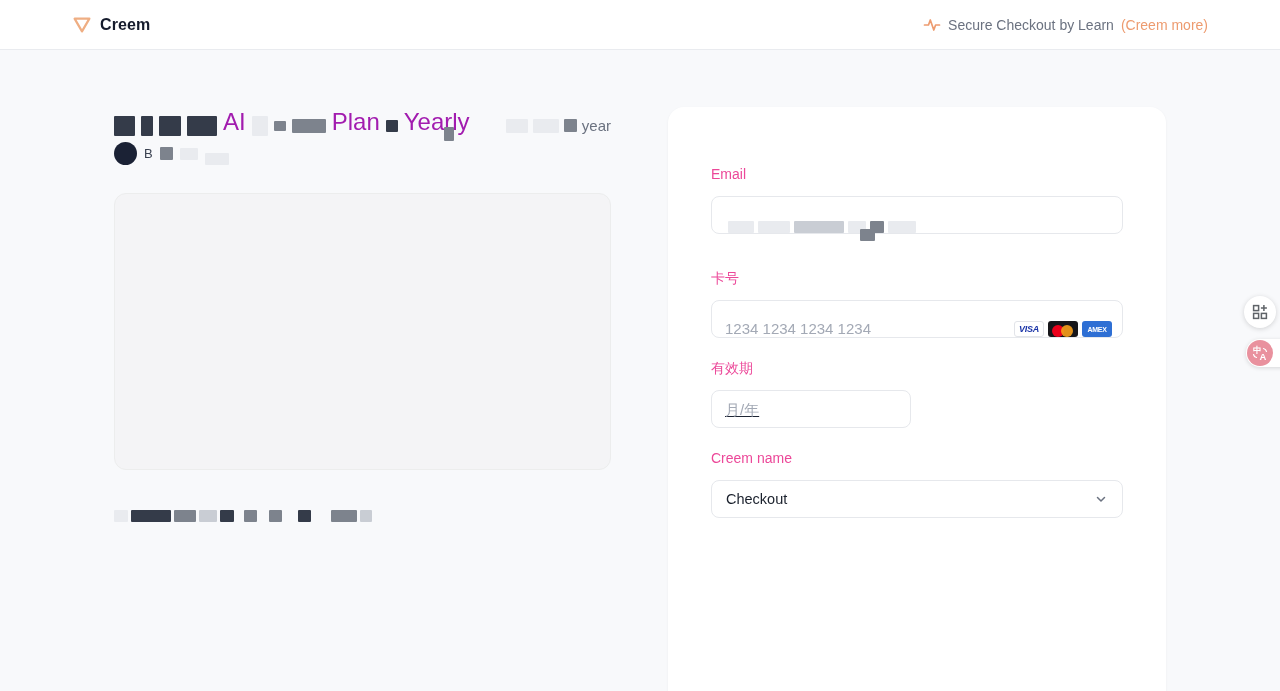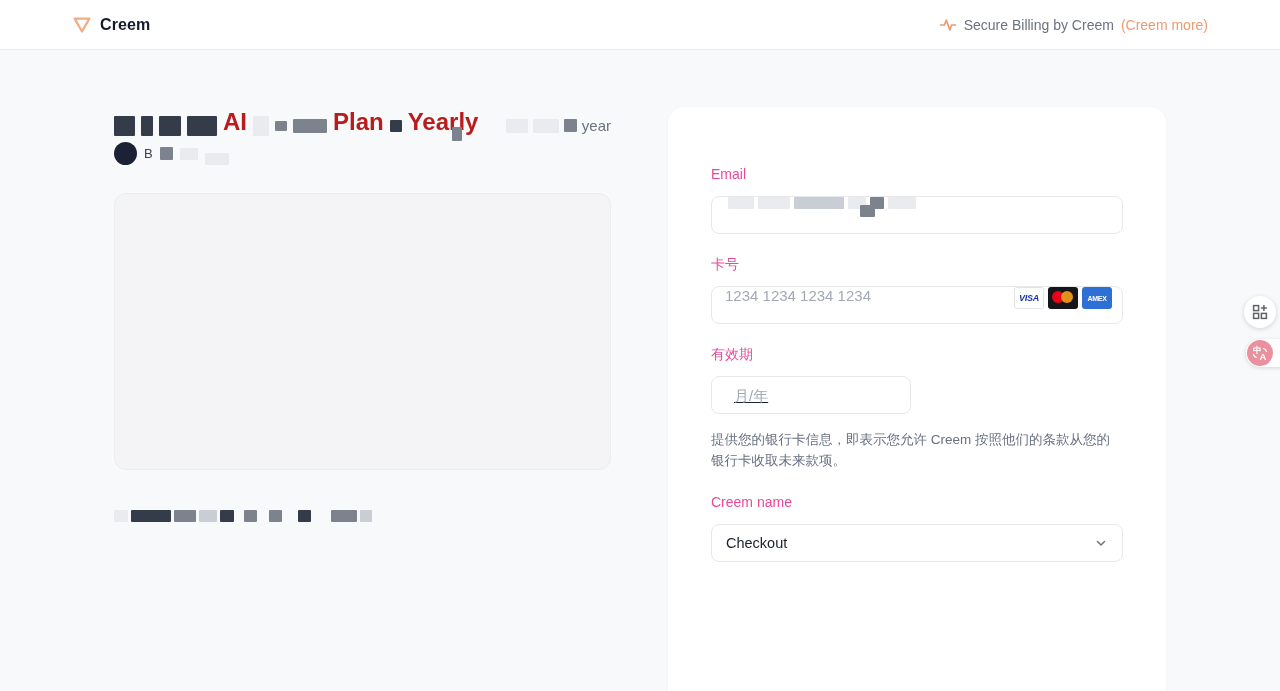--- a/index.html
+++ b/index.html
@@ -17,21 +17,21 @@
     display:flex; align-items:center; justify-content:space-between;
     padding:0 72px; z-index:5;
   }
   .brand { display:flex; align-items:center; gap:8px; }
   .brand-name { font-size:16px; font-weight:700; color:#151b2c; letter-spacing:.1px; }
   .secure { display:flex; align-items:center; gap:7px; font-size:14px; color:#6b7280; }
   .learn-more { color:#ed9b6f; text-decoration:none; }
   
   .left-col { position:absolute; left:114px; top:108px; width:497px; height:440px; }
   .title-row { position:absolute; top:0; left:0; width:100%; display:flex; justify-content:space-between; align-items:flex-end; }
-  .title-frag { font-size:24px; font-weight:700; color:#b91c1c; line-height:28px; }
+  .title-frag { font-size:24px; font-weight:400; color:#a21caf; line-height:28px; }
   .price-group { display:flex; align-items:center; gap:5px; padding-bottom:2px; }
   .price-period { font-size:15px; color:#6b7280; }
   .avatar-row { position:absolute; top:34px; left:0; display:flex; align-items:center; gap:7px; }
   .avatar { width:23px; height:23px; border-radius:50%; background:#1b2235; }
   .avatar-frag { font-size:13px; color:#3a4150; }
   .image-box {
     position:absolute; top:85px; left:0; width:497px; height:277px;
     background:#f4f4f6; border:1px solid #eceded; border-radius:12px;
   }
   .caption-row { position:absolute; top:402px; left:0; display:flex; align-items:center; gap:3px; }
@@ -49,39 +49,39 @@
     position:absolute; left:668px; top:107px; width:498px; height:620px;
     background:#ffffff; border-radius:16px;
     box-shadow:0 1px 3px rgba(16,24,40,.05);
     padding:59px 43px 0 43px;
   }
   .field-label { font-size:14px; color:#ec4899; line-height:17px; }
   .input, .input-wrap {
     margin-top:13px; width:100%; height:38px;
     border:1px solid #e6e8ec; border-radius:8px; background:#fff;
   }
-  .input { padding:0 22px; font-size:15px; color:#1d2433; outline:none; font-family:inherit;text-decoration:underline; }
+  .input { padding:0 13px; font-size:15px; color:#1d2433; outline:none; font-family:inherit;text-decoration:underline; }
   .input::placeholder { color:#a3a9b5; opacity:1; }
-  .input-wrap { display:flex; align-items:flex-start; padding:0 10px 0 13px; }
+  .input-wrap { display:flex; align-items:flex-end; padding:0 10px 0 13px; }
   .input-bare { flex:1; border:none; outline:none; font-size:15px; color:#1d2433; background:transparent; min-width:0; font-family:inherit; }
   .input-bare::placeholder { color:#a3a9b5; opacity:1; }
   .email-redact { display:flex; align-items:center; gap:4px; padding-left:3px; position:relative; }
   .email-redact .offset { position:relative; top:8px; }
   .brand-icons { display:flex; align-items:center; gap:4px; }
-  .ci { width:30px; height:22px; border-radius:3px; display:flex; align-items:center; justify-content:center; }
+  .ci { width:30px; height:16px; border-radius:3px; display:flex; align-items:center; justify-content:center; }
   .ci-visa { background:#fff; border:1px solid #e2e4e9; color:#1a34a8; font-style:italic; font-weight:700; font-size:9px; letter-spacing:-.2px; }
   .ci-mc { background:#16161a; position:relative; }
   .ci-mc .c1,.ci-mc .c2 { position:absolute; width:12px; height:12px; border-radius:50%; top:4px; }
   .ci-mc .c1 { left:4px;  background:#eb001b; }
   .ci-mc .c2 { left:13px; background:#f79e1b; opacity:.9; }
   .ci-amex { background:#2e6fd4; color:#fff; font-weight:700; font-size:7px; letter-spacing:-.3px; }
   .row2 { display:flex; gap:7px; margin-top:22px; }
   .col2 { width:200px; }
   .terms { margin-top:15px; font-size:13.5px; color:#697083; line-height:1.58; }
-  .section-gap-1 { margin-top:22px; }
+  .section-gap-1 { margin-top:36px; }
   .section-gap-2 { margin-top:22px; }
   .section-gap-3 { margin-top:30px; }
   .select {
     margin-top:13px; width:100%; height:38px;
     border:1px solid #e6e8ec; border-radius:8px; background:#fff;
     display:flex; align-items:center; justify-content:space-between;
     padding:0 14px; cursor:pointer;
   }
   .select-value { font-size:14.5px; color:#1a202c; }
   
@@ -109,21 +109,21 @@
   <div class="brand">
     <svg width="20" height="18" viewBox="0 0 20 18">
       <path d="M2.6 2.6 H17.4 L10 15.4 Z" fill="none" stroke="#efae83" stroke-width="2.2" stroke-linejoin="round"></path>
     </svg>
     <span class="brand-name">Creem</span>
   </div>
   <div class="secure">
     <svg width="18" height="18" viewBox="0 0 18 18">
       <polyline points="1.5,9 5.5,9 7.3,4 10.8,14 12.6,9 16.5,9" fill="none" stroke="#ed9b6f" stroke-width="1.7" stroke-linecap="round" stroke-linejoin="round"></polyline>
     </svg>
-    <span>Secure Billing by Creem</span>
+    <span>Secure Checkout by Learn</span>
     <a href="#" class="learn-more">(Creem more)</a>
   </div>
 </header>
 
 <section class="left-col">
   <div class="title-row">
     <div>
       <span class="rb rb-t rb-dark" style="width:21px"></span><span class="tgap"></span><span class="rb rb-t rb-dark" style="width:12px"></span><span class="tgap"></span><span class="rb rb-t rb-dark" style="width:22px"></span><span class="tgap"></span><span class="rb rb-t rb-dark" style="width:30px"></span><span class="tgap"></span><span class="title-frag">AI</span><span class="tgap"></span><span class="rb rb-t rb-faint" style="width:16px"></span><span class="tgap"></span><span class="rb rb-t rb-mid" style="width:12px;height:10px"></span><span class="tgap"></span><span class="rb rb-t rb-mid" style="width:34px;height:14px"></span><span class="tgap"></span><span class="title-frag">Plan</span><span class="tgap"></span><span class="rb rb-t rb-dark" style="width:12px;height:12px"></span><span class="tgap"></span><span class="title-frag">Yearly</span><span class="rb rb-t rb-mid" style="width:10px;height:14px;position:relative;top:8px;left:-26px"></span>
     </div>
     <div class="price-group">
@@ -190,21 +190,20 @@
     </div>
   </div>
 
   <div class="row2">
     <div class="col2">
       <div class="field-label">有效期</div>
       <input class="input" type="text" placeholder="月/年" style="">
     </div>
   </div>
 
-  <p class="terms">提供您的银行卡信息，即表示您允许 Creem 按照他们的条款从您的银行卡收取未来款项。</p>
 
   <div class="field-label section-gap-2">Creem name</div>
 
   <div class="select">
     <span class="select-value">Checkout</span>
     <svg width="14" height="14" viewBox="0 0 14 14">
       <polyline points="3.5,5.5 7,9 10.5,5.5" fill="none" stroke="#6b7280" stroke-width="1.5" stroke-linecap="round" stroke-linejoin="round"></polyline>
     </svg>
   </div>
 

